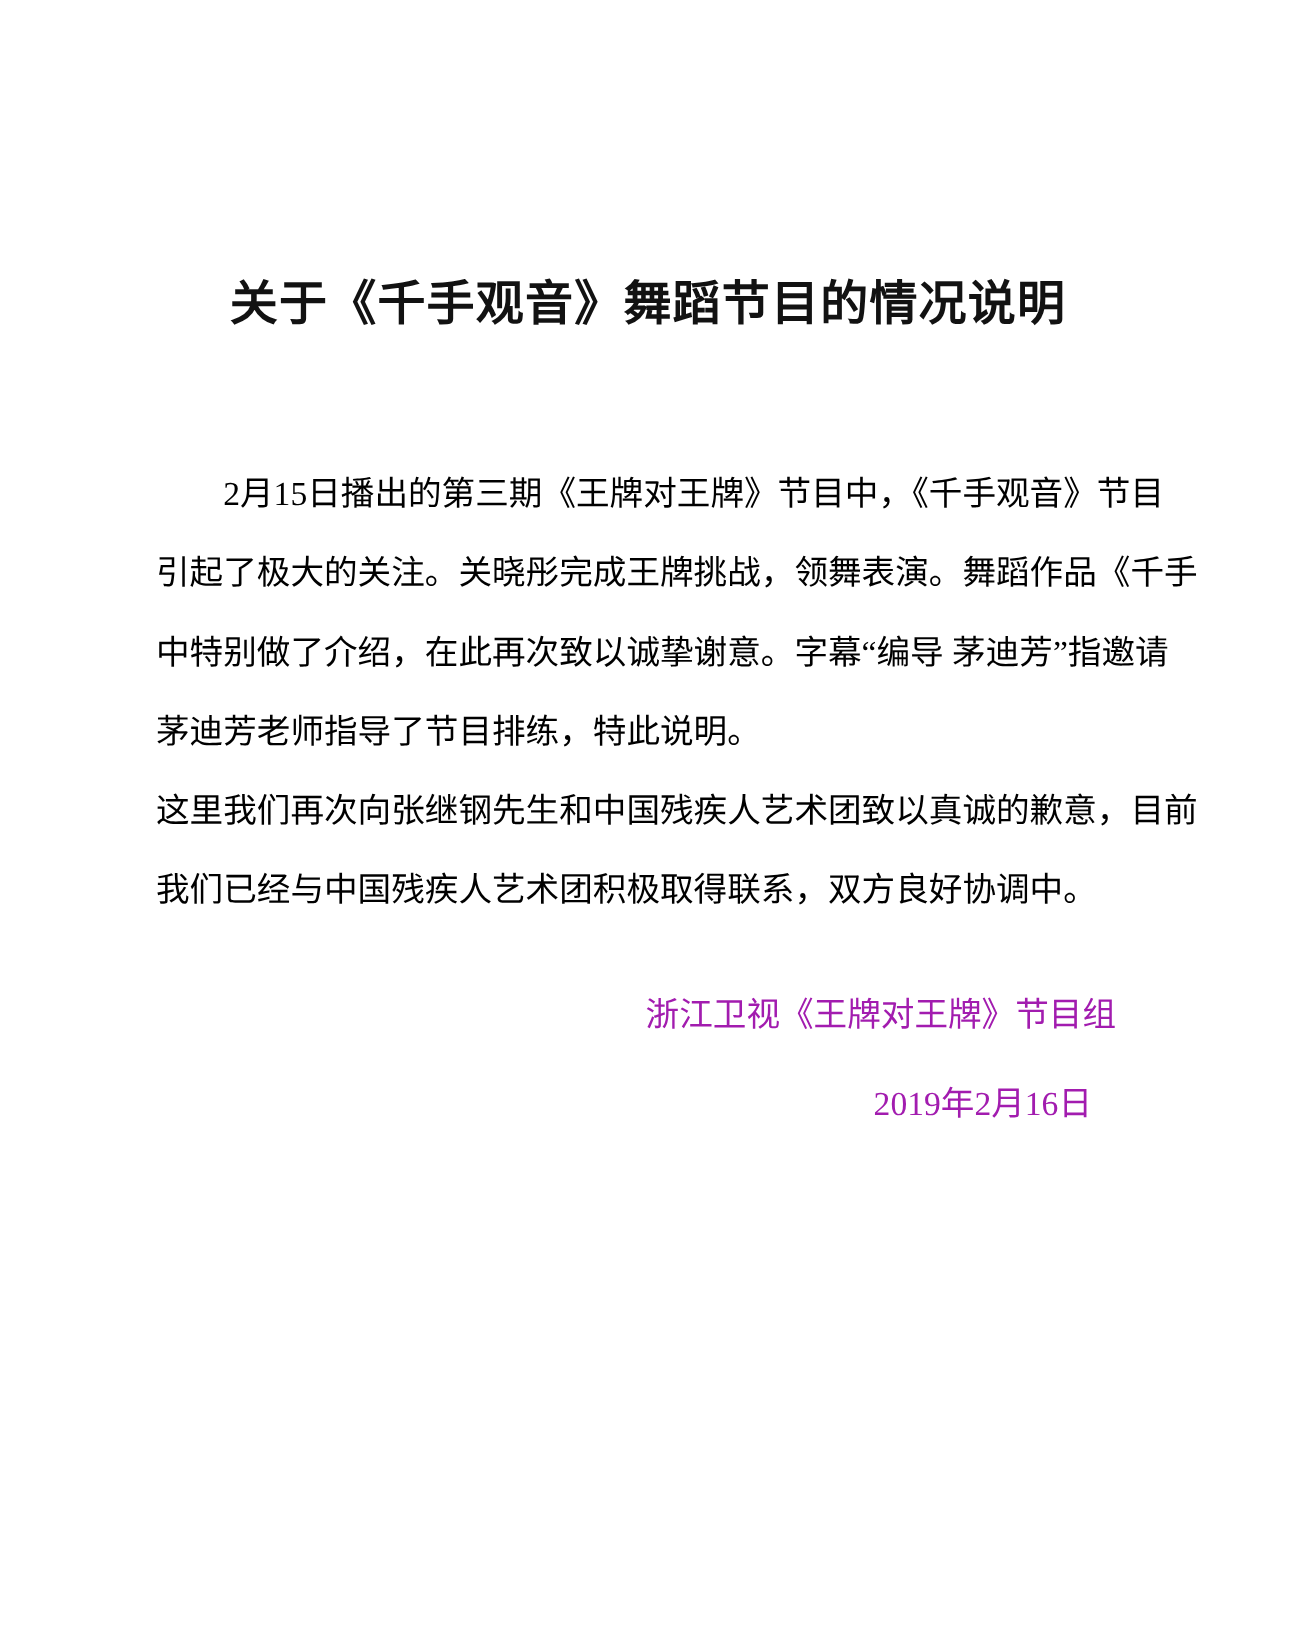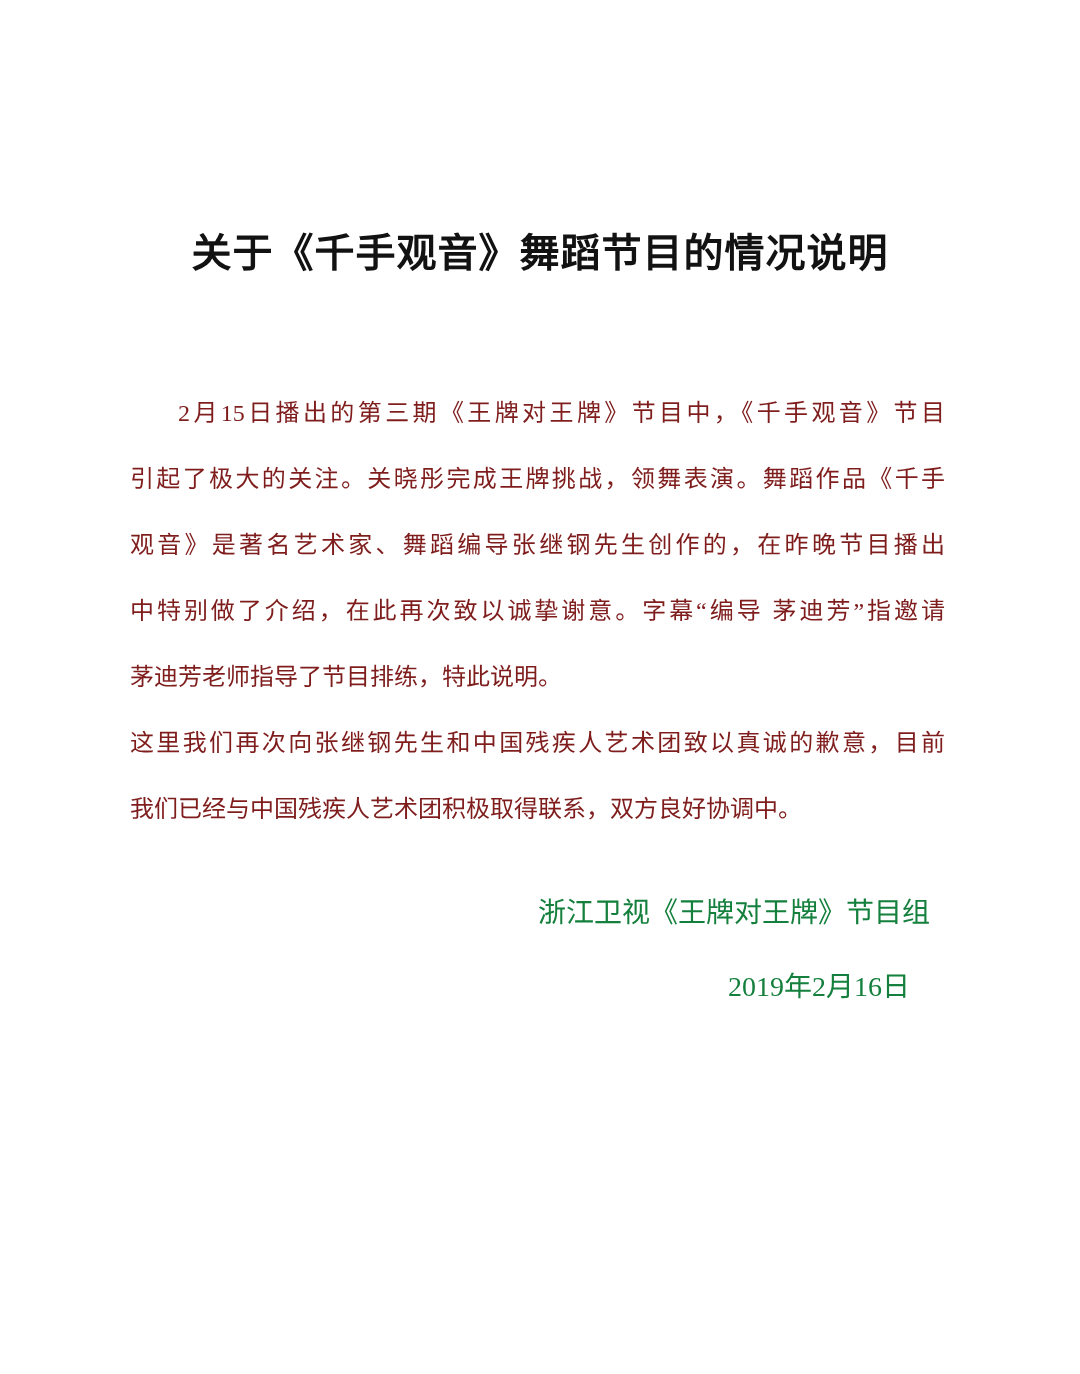--- a/index.html
+++ b/index.html
@@ -23,23 +23,23 @@
     line-height: 52px;
     font-weight: bold;
     color: #121212;
     letter-spacing: 1px;
   }
 
   .doc-body {
     margin-left: 130px;
     width: 815px;
     margin-top: 100px;
-    font-size: 24px;
+    font-size: 28px;
     line-height: 66px;
-    color: #7f1d1d;
+    color: #000000;
   }
 
   
   .line {
     text-align: justify;
     text-align-last: justify;
     white-space: nowrap;
   }
   .line.last {
     text-align: right;
@@ -49,40 +49,39 @@
     text-indent: 2em;
   }
 
   .signature-block {
     margin-top: 38px;
     margin-left: 130px;
     width: 800px;
     text-align: right;
     font-size: 28px;
     line-height: 66px;
-    color: #15803d;
+    color: #a21caf;
   }
   .signature-block .date-line {
     margin-top: 8px;
     padding-right: 20px;
   }
 </style>
 </head>
 <body>
 
 <div class="page">
 
   <h1 class="doc-title">关于《千手观音》舞蹈节目的情况说明</h1>
 
   <div class="doc-body">
 
     <div class="paragraph">
       <div class="line indent">2月15日播出的第三期《王牌对王牌》节目中，《千手观音》节目</div>
       <div class="line">引起了极大的关注。关晓彤完成王牌挑战，领舞表演。舞蹈作品《千手</div>
-      <div class="line">观音》是著名艺术家、舞蹈编导张继钢先生创作的，在昨晚节目播出</div>
       <div class="line">中特别做了介绍，在此再次致以诚挚谢意。字幕“编导 茅迪芳”指邀请</div>
       <div class="line last">茅迪芳老师指导了节目排练，特此说明。</div>
     </div>
 
     <div class="paragraph">
       <div class="line">这里我们再次向张继钢先生和中国残疾人艺术团致以真诚的歉意，目前</div>
       <div class="line last">我们已经与中国残疾人艺术团积极取得联系，双方良好协调中。</div>
     </div>
 
   </div>

